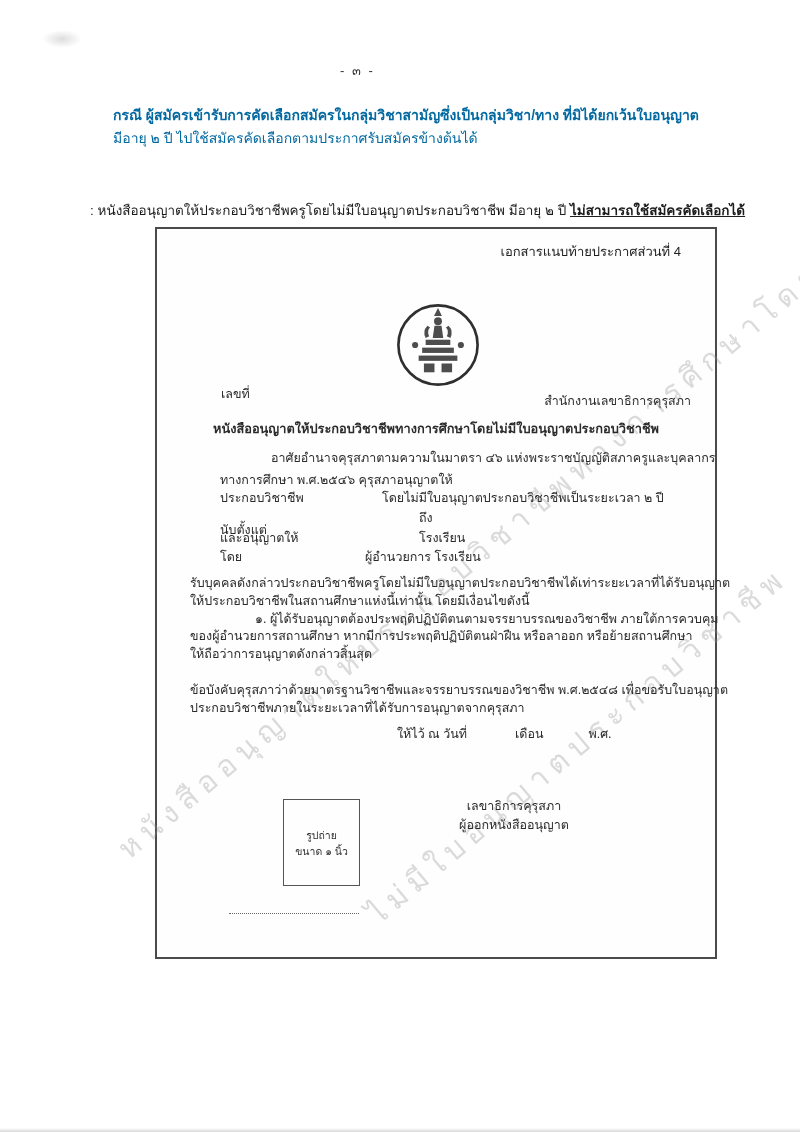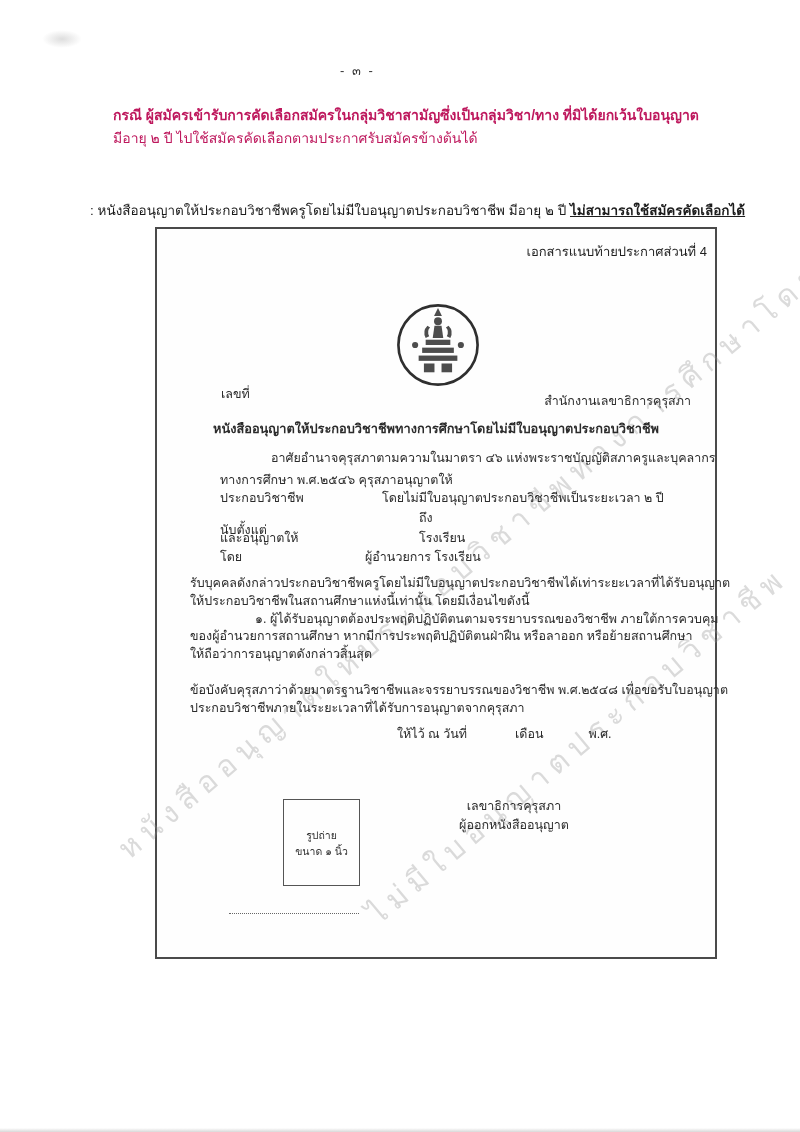--- a/index.html
+++ b/index.html
@@ -6,21 +6,21 @@
   .page{
     position:relative;
     width:800px;height:1132px;
     background:#ffffff;
     overflow:hidden;
     font-family:"Liberation Sans", sans-serif;
     color:#222;
   }
   .abs{position:absolute;}
   .pageno{font-size:13px;color:#333;letter-spacing:2px;}
-  .toppara{font-size:14px;line-height:23px;color:#be185d;width:612px;}
+  .toppara{font-size:14px;line-height:23px;color:#0369a1;width:612px;}
   .b{font-weight:bold;}
   .u{text-decoration:underline;}
   .caption{font-size:13.5px;color:#1c1c1c;}
   .docbox{
     left:155px;top:227px;width:558px;height:728px;
     border:2px solid #4a4a4a;
     background:#fefefe;
   }
   .doc-inner{position:absolute;inset:0;font-size:12.5px;color:#2b2b2b;}
   .doc-line{position:absolute;white-space:nowrap;z-index:2;}
@@ -66,21 +66,21 @@
   <div class="abs caption" style="left:90px;top:199px;">
     <span>: หนังสืออนุญาตให้ประกอบวิชาชีพครูโดยไม่มีใบอนุญาตประกอบวิชาชีพ มีอายุ ๒ ปี </span><span class="b u">ไม่สามารถใช้สมัครคัดเลือกได้</span>
   </div>
 
   <div class="abs docbox">
     <div class="doc-inner">
 
       <div class="wm" style="left:-35px;top:600px;">หนังสืออนุญาตให้ประกอบวิชาชีพทางการศึกษาโดย</div>
       <div class="wm" style="left:215px;top:665px;">ไม่มีใบอนุญาตประกอบวิชาชีพ</div>
 
-      <div class="doc-line attach" style="top:12px;right:8px;">เอกสารแนบท้ายประกาศส่วนที่ 4</div>
+      <div class="doc-line attach" style="top:12px;right:34px;">เอกสารแนบท้ายประกาศส่วนที่ 4</div>
 
       <div class="doc-line seal" style="left:237px;top:70px;">
         <svg width="88" height="92" viewBox="0 0 100 104" aria-hidden="true">
           <circle cx="50" cy="52" r="45" fill="none" stroke="#2f2f2f" stroke-width="3"></circle>
           <g fill="#3a3a3a" opacity="0.9">
             <path d="M50 10 l4.5 9 h-9 z"></path>
             <circle cx="50" cy="25" r="4.5"></circle>
             <path d="M46 30 h8 l2 14 h-12 z"></path>
             <path d="M38 30 q-6 6 -2 14 l4 -2 q-3 -6 1 -10 z"></path>
             <path d="M62 30 q6 6 2 14 l-4 -2 q3 -6 -1 -10 z"></path>

